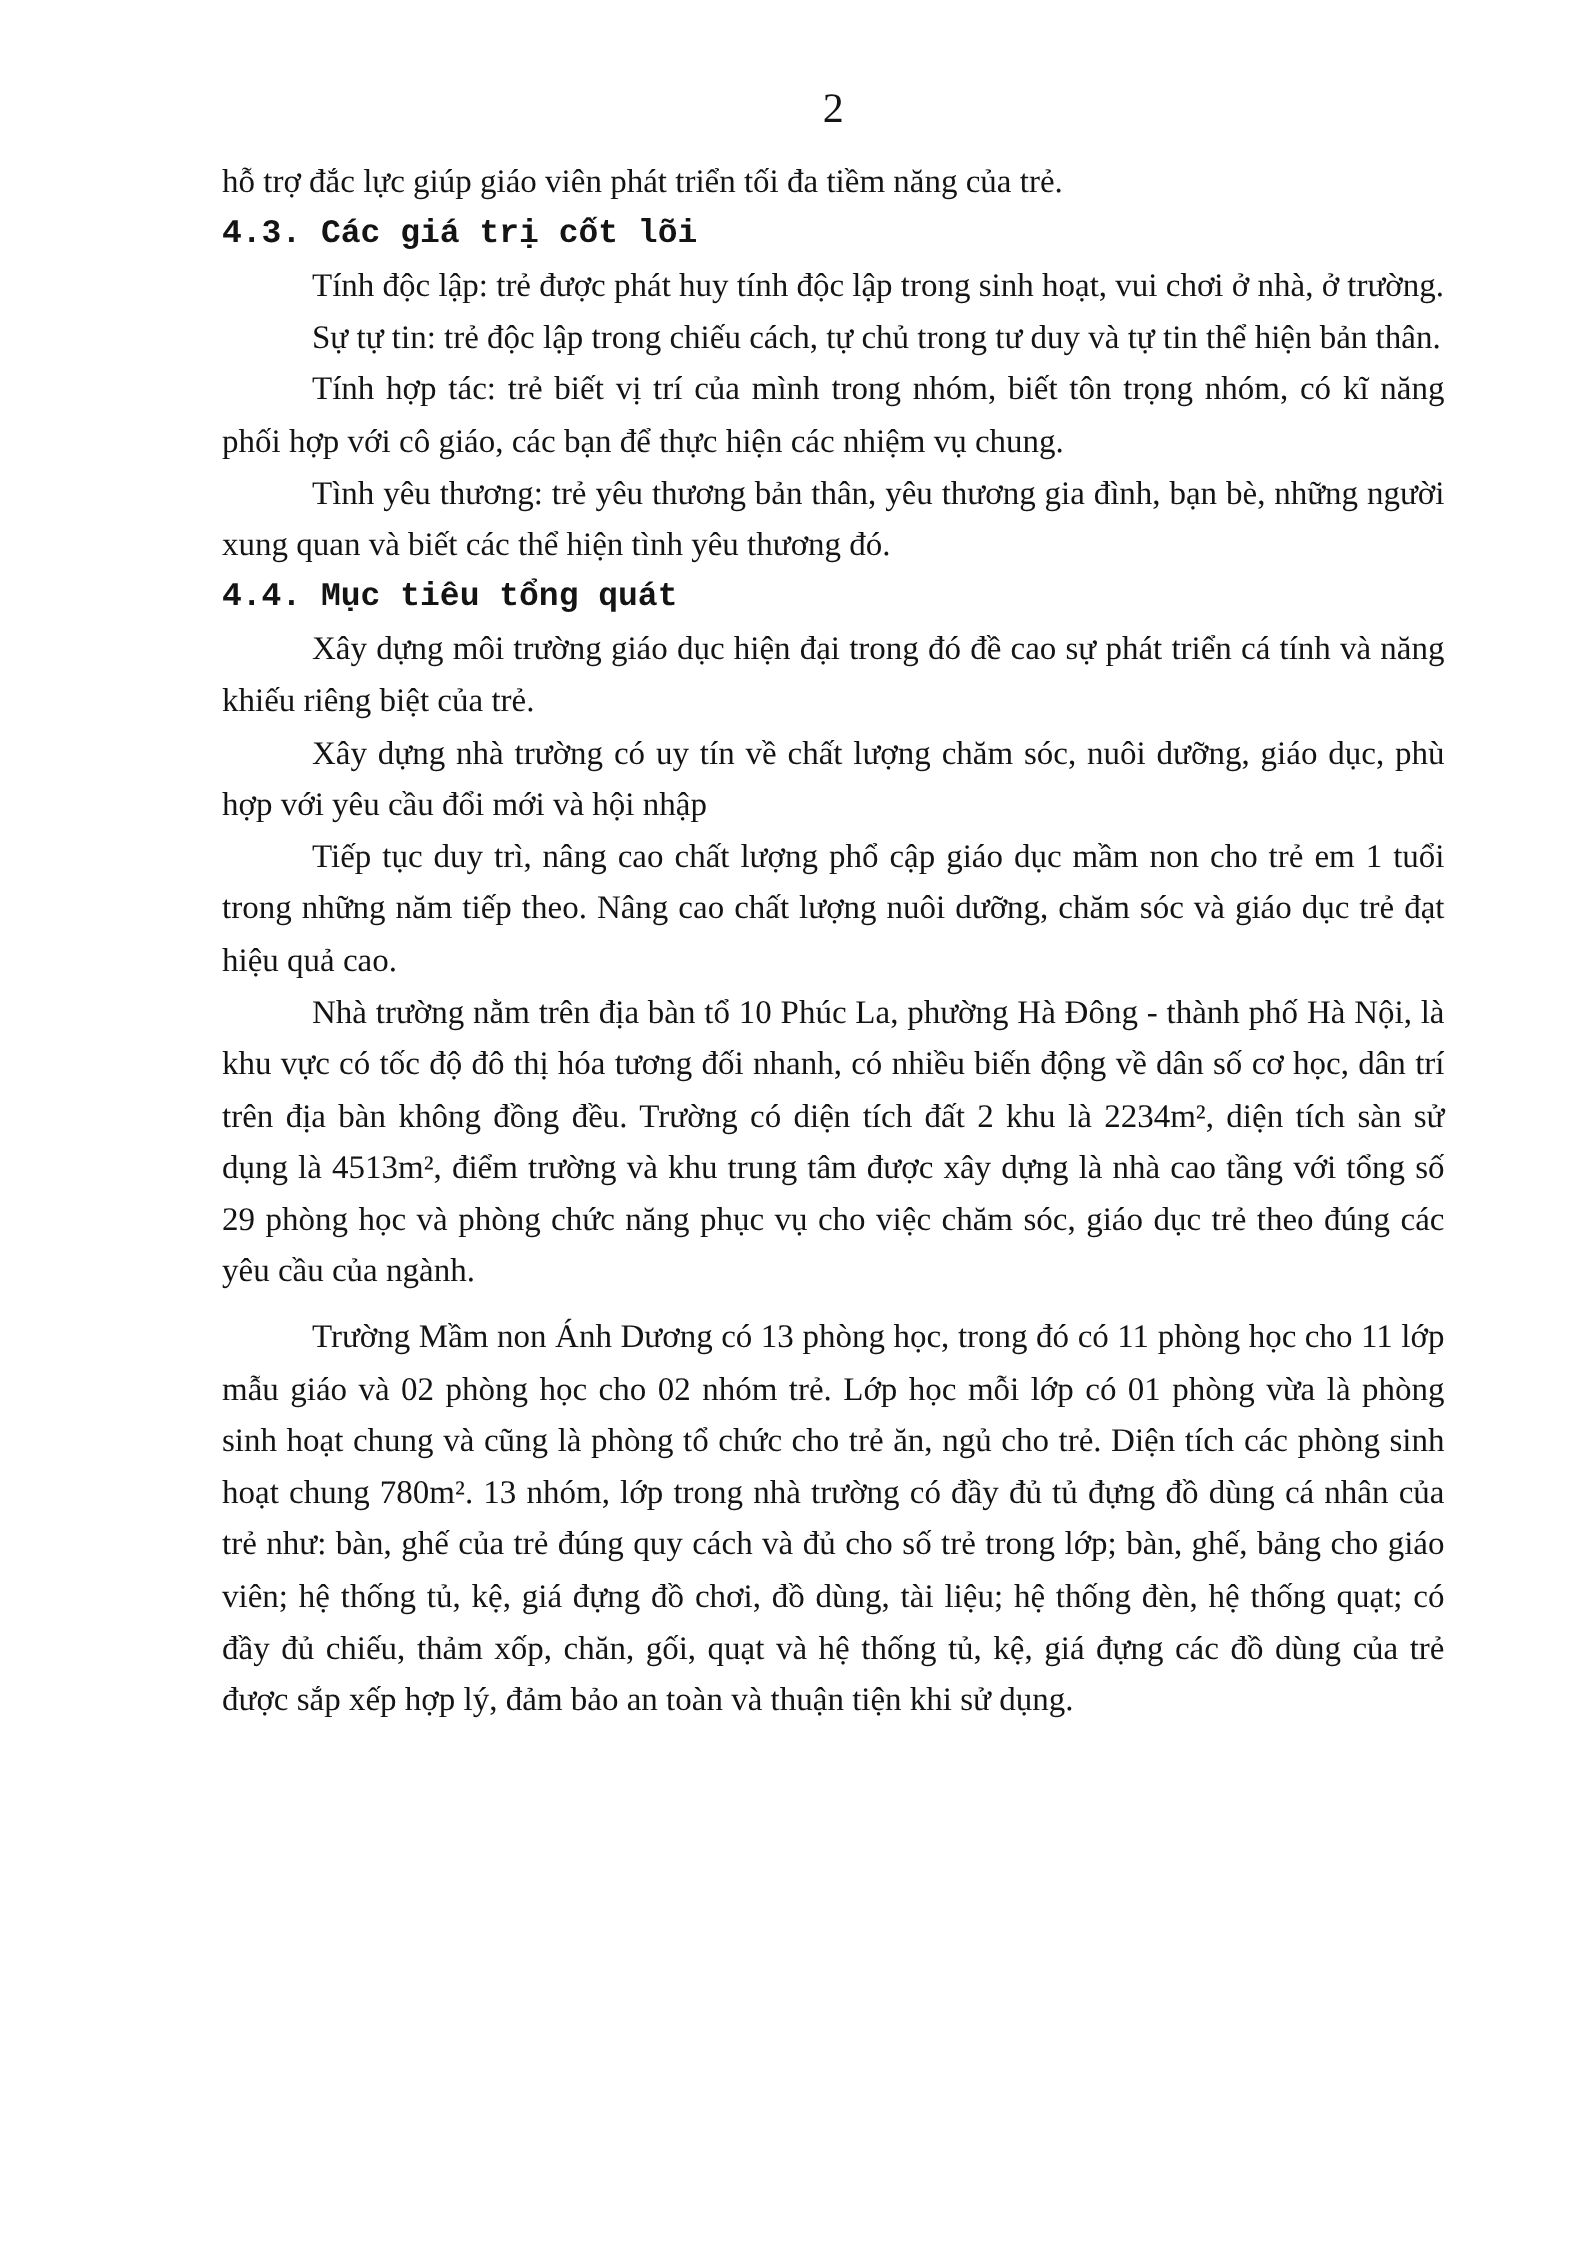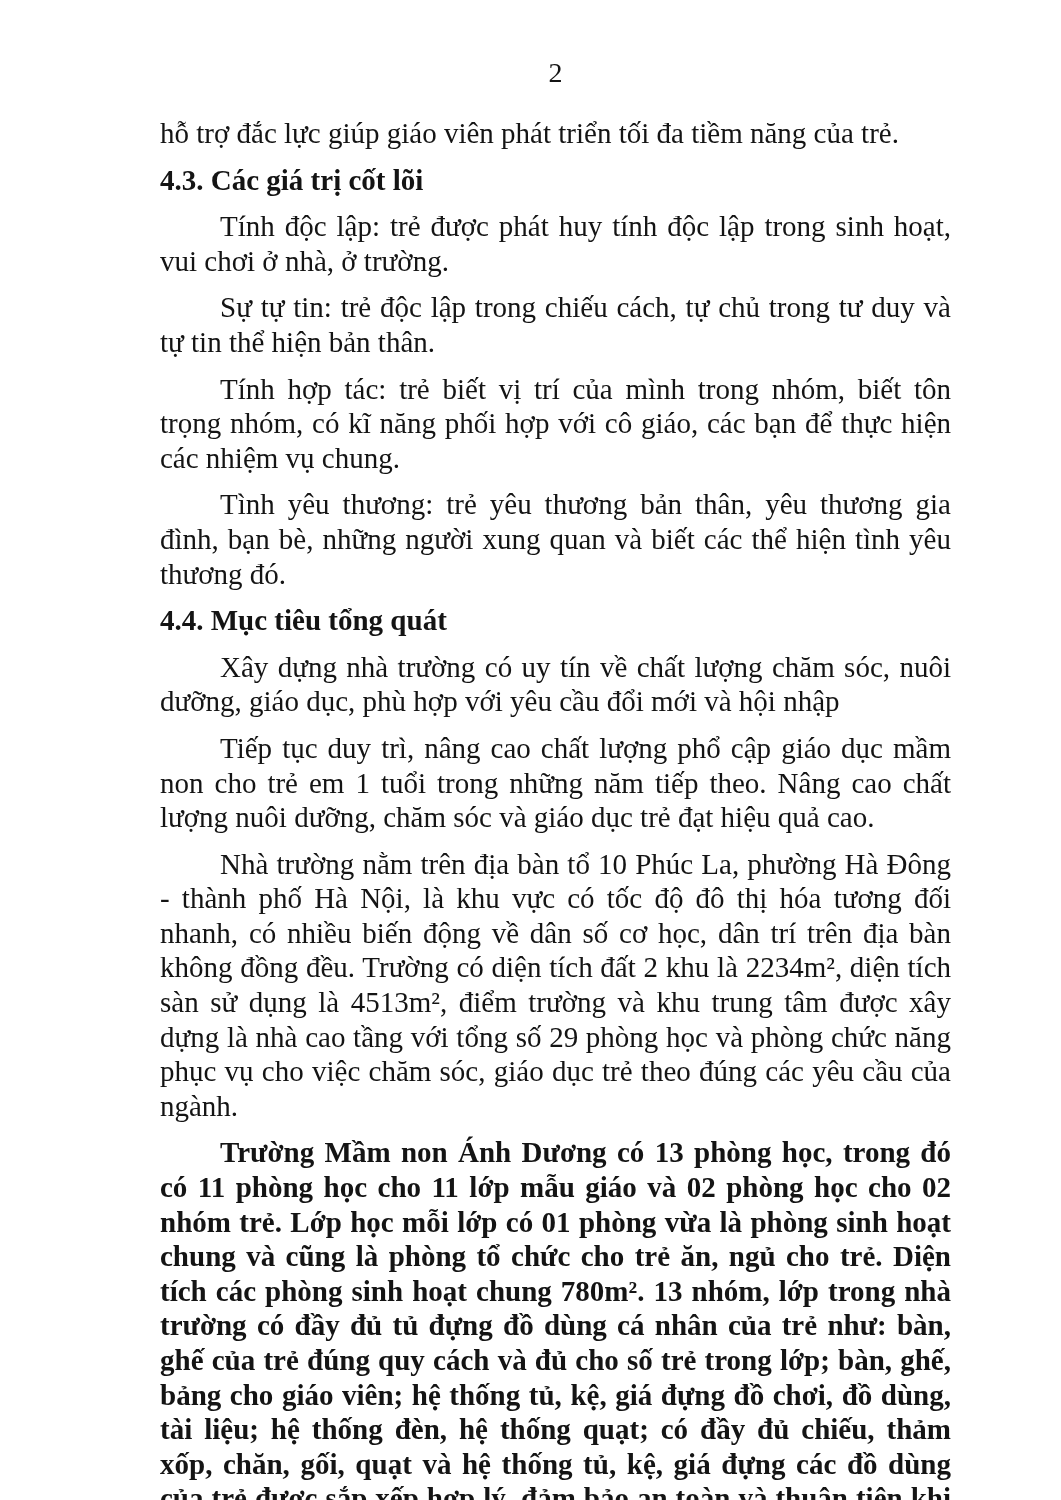--- a/index.html
+++ b/index.html
@@ -25,36 +25,36 @@
     font-size: 28px;
     line-height: 35px;
   }
   .content {
     position: absolute;
     top: 104px;
     left: 148px;
     width: 815px;
   }
   .para, .heading {
-    margin: 12px;
-    font-size: 29px;
+    margin: 0;
+    font-size: 22px;
     line-height: 34.6px;
     text-align: justify;
     font-weight: normal;
   }
   .heading {
     font-weight: bold;
     text-align: left;
+    font-family: Liberation Mono, monospace;
   }
   .indent {
     text-indent: 60px;
   }
   .gap-top {
     margin-top: 9px;
-    font-weight: bold;
   }
 </style>
 </head>
 <body>
 
 <div class="page">
 
   <div class="page-number">2</div>
 
   <div class="content">
@@ -67,20 +67,21 @@
 
     <p class="para indent">Sự tự tin: trẻ độc lập trong chiếu cách, tự chủ trong tư duy và tự tin thể hiện bản thân.</p>
 
 
     <p class="para indent">Tính hợp tác: trẻ biết vị trí của mình trong nhóm, biết tôn trọng nhóm, có kĩ năng phối hợp với cô giáo, các bạn để thực hiện các nhiệm vụ chung.</p>
 
     <p class="para indent">Tình yêu thương: trẻ yêu thương bản thân, yêu thương gia đình, bạn bè, những người xung quan và biết các thể hiện tình yêu thương đó.</p>
 
     <h3 class="heading">4.4. Mục tiêu tổng quát</h3>
 
+    <p class="para indent">Xây dựng môi trường giáo dục hiện đại trong đó đề cao sự phát triển cá tính và năng khiếu riêng biệt của trẻ.</p>
 
     <p class="para indent">Xây dựng nhà trường có uy tín về chất lượng chăm sóc, nuôi dưỡng, giáo dục, phù hợp với yêu cầu đổi mới và hội nhập</p>
 
     <p class="para indent">Tiếp tục duy trì, nâng cao chất lượng phổ cập giáo dục mầm non cho trẻ em 1 tuổi trong những năm tiếp theo. Nâng cao chất lượng nuôi dưỡng, chăm sóc và giáo dục trẻ đạt hiệu quả cao.</p>
 
 
     <p class="para indent">Nhà trường nằm trên địa bàn tổ 10 Phúc La, phường Hà Đông - thành phố Hà Nội, là khu vực có tốc độ đô thị hóa tương đối nhanh, có nhiều biến động về dân số cơ học, dân trí trên địa bàn không đồng đều. Trường có diện tích đất 2 khu là 2234m², diện tích sàn sử dụng là 4513m², điểm trường và khu trung tâm được xây dựng là nhà cao tầng với tổng số 29 phòng học và phòng chức năng phục vụ cho việc chăm sóc, giáo dục trẻ theo đúng các yêu cầu của ngành.</p>
 
     <p class="para indent gap-top">Trường Mầm non Ánh Dương có 13 phòng học, trong đó có 11 phòng học cho 11 lớp mẫu giáo và 02 phòng học cho 02 nhóm trẻ. Lớp học mỗi lớp có 01 phòng vừa là phòng sinh hoạt chung và cũng là phòng tổ chức cho trẻ ăn, ngủ cho trẻ. Diện tích các phòng sinh hoạt chung 780m². 13 nhóm, lớp trong nhà trường có đầy đủ tủ đựng đồ dùng cá nhân của trẻ như: bàn, ghế của trẻ đúng quy cách và đủ cho số trẻ trong lớp; bàn, ghế, bảng cho giáo viên; hệ thống tủ, kệ, giá đựng đồ chơi, đồ dùng, tài liệu; hệ thống đèn, hệ thống quạt; có đầy đủ chiếu, thảm xốp, chăn, gối, quạt và hệ thống tủ, kệ, giá đựng các đồ dùng của trẻ được sắp xếp hợp lý, đảm bảo an toàn và thuận tiện khi sử dụng.</p>
 

